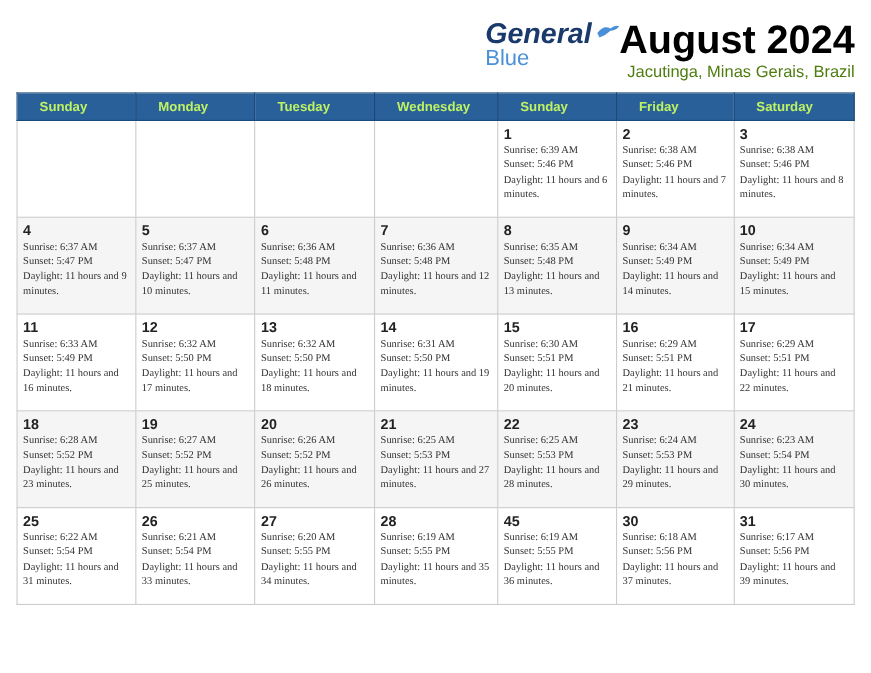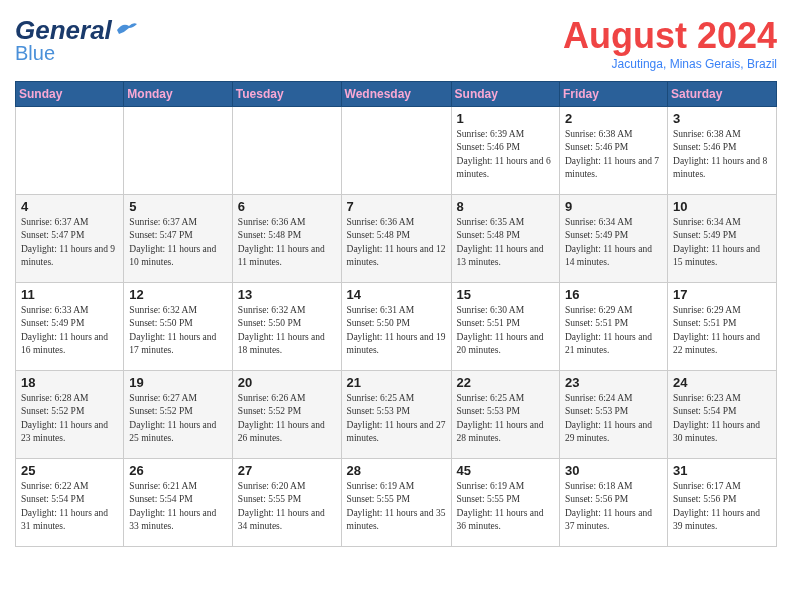--- a/index.html
+++ b/index.html
@@ -5,50 +5,50 @@
     * { box-sizing: border-box; margin: 0; padding: 0; }
     body {
       font-family: Arial, sans-serif;
       background: #fff;
       width: 792px;
       min-height: 612px;
       padding: 15px;
     }
     .header-area {
       display: flex;
-      justify-content: space-between;
+      justify-content: flex-end;
       align-items: flex-start;
       margin-bottom: 10px;
     }
     .logo {
       display: flex;
       flex-direction: column;
       align-items: flex-start;
     }
     .title-area {
       text-align: right;
     }
     .month-title {
       font-size: 36px;
       font-weight: bold;
-      color: #ef4444;
+      color: #000000;
     }
     .location-title {
-      font-size: 12px;
-      color: #3b82f6;
+      font-size: 15px;
+      color: #4d7c0f;
     }
     .calendar-table {
       width: 100%;
       border-collapse: collapse;
       font-size: 10.5px;
     }
     .calendar-table th {
       background-color: #2a6099;
-      color: #f9a8d4;
-      padding: 5px 3px;
+      color: #bef264;
+      padding: 5px 20px;
       text-align: left;
       font-size: 12px;
       font-weight: bold;
       border: 1px solid #1a4a7a;
     }
     .calendar-table td {
       border: 1px solid #ccc;
       vertical-align: top;
       padding: 4px 5px;
       width: 113px;

